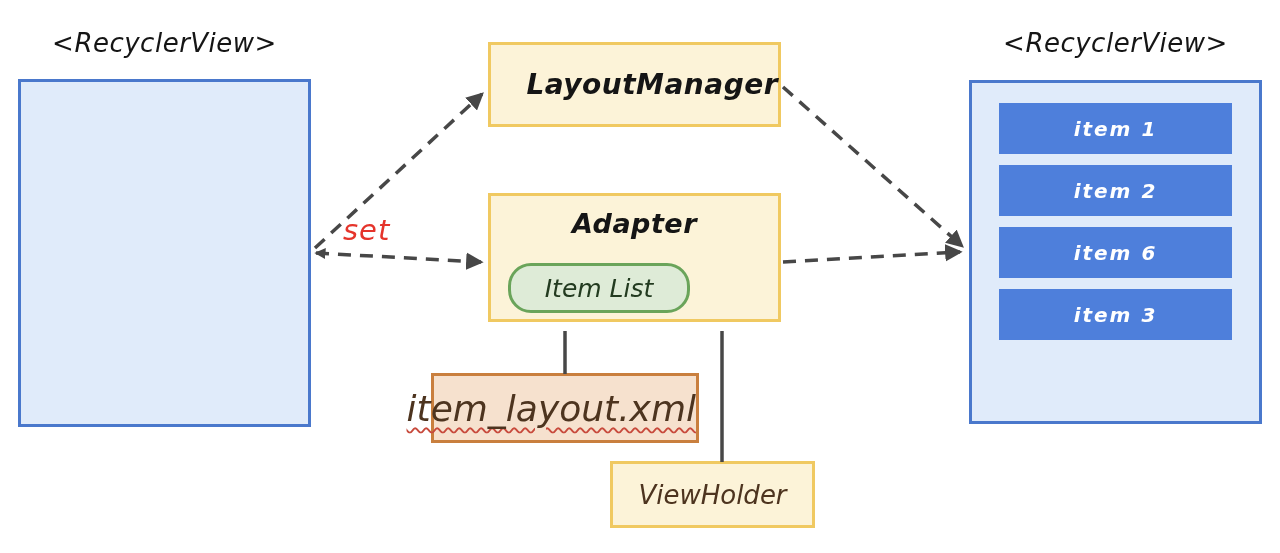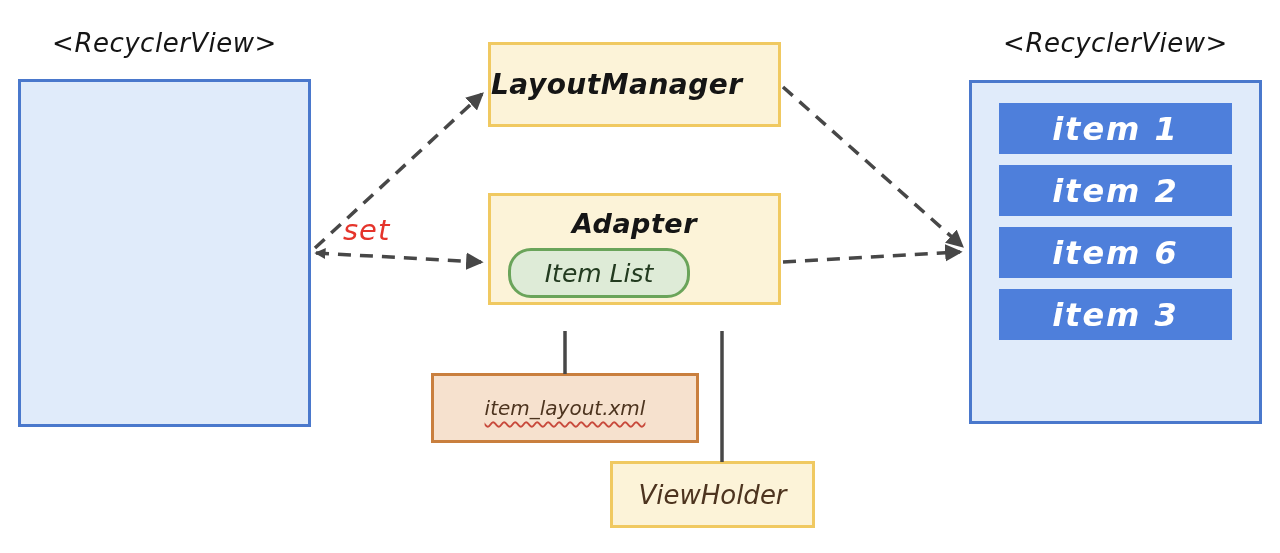--- a/index.html
+++ b/index.html
@@ -62,77 +62,77 @@
     display: flex;
     flex-direction: column;
     gap: 11px;
     padding: 20px 27px 22px 27px;
   }
   .item-bar {
     height: 51px;
     flex: 0 0 51px;
     background: var(--bar-blue);
     color: #ffffff;
-    font-size: 32px;
+    font-size: 20px;
     font-weight: bold;
     display: flex;
     align-items: center;
     justify-content: center;
     letter-spacing: 2px;
   }
 
   .layout-manager {
     left: 488px; top: 42px;
     width: 293px; height: 85px;
     background: var(--yellow-fill);
     border: 3px solid var(--yellow-border);
     display: flex;
     align-items: center;
-    justify-content: flex-start;
+    justify-content: flex-end;
     font-size: 28px;
     font-weight: bold;
     letter-spacing: 0.5px;
   }
 
   .adapter {
     left: 488px; top: 193px;
-    width: 293px; height: 112px;
+    width: 293px; height: 129px;
     background: var(--yellow-fill);
     border: 3px solid var(--yellow-border);
   }
   .adapter-title {
     margin-top: 12px;
     text-align: center;
     font-size: 27px;
     font-weight: bold;
     letter-spacing: 0.5px;
   }
   .item-list-pill {
     position: absolute;
-    left: 17px; top: 52px;
+    left: 17px; top: 67px;
     width: 182px; height: 50px;
     background: var(--green-fill);
     border: 3px solid var(--green-border);
     border-radius: 23px;
     display: flex;
     align-items: center;
     justify-content: center;
     font-size: 25px;
     color: var(--green-text);
   }
 
   .item-layout {
     left: 431px; top: 373px;
     width: 268px; height: 70px;
     background: var(--orange-fill);
     border: 3px solid var(--orange-border);
     display: flex;
     align-items: center;
-    justify-content: center;
-    font-size: 20px;
+    justify-content: flex-end;
+    font-size: 36px;
     color: var(--brown-text);
   }
   .squiggle {
     text-decoration-line: underline;
     text-decoration-style: wavy;
     text-decoration-color: var(--underline-red);
     text-decoration-thickness: 2px;
     text-underline-offset: 6px;
   }
 

